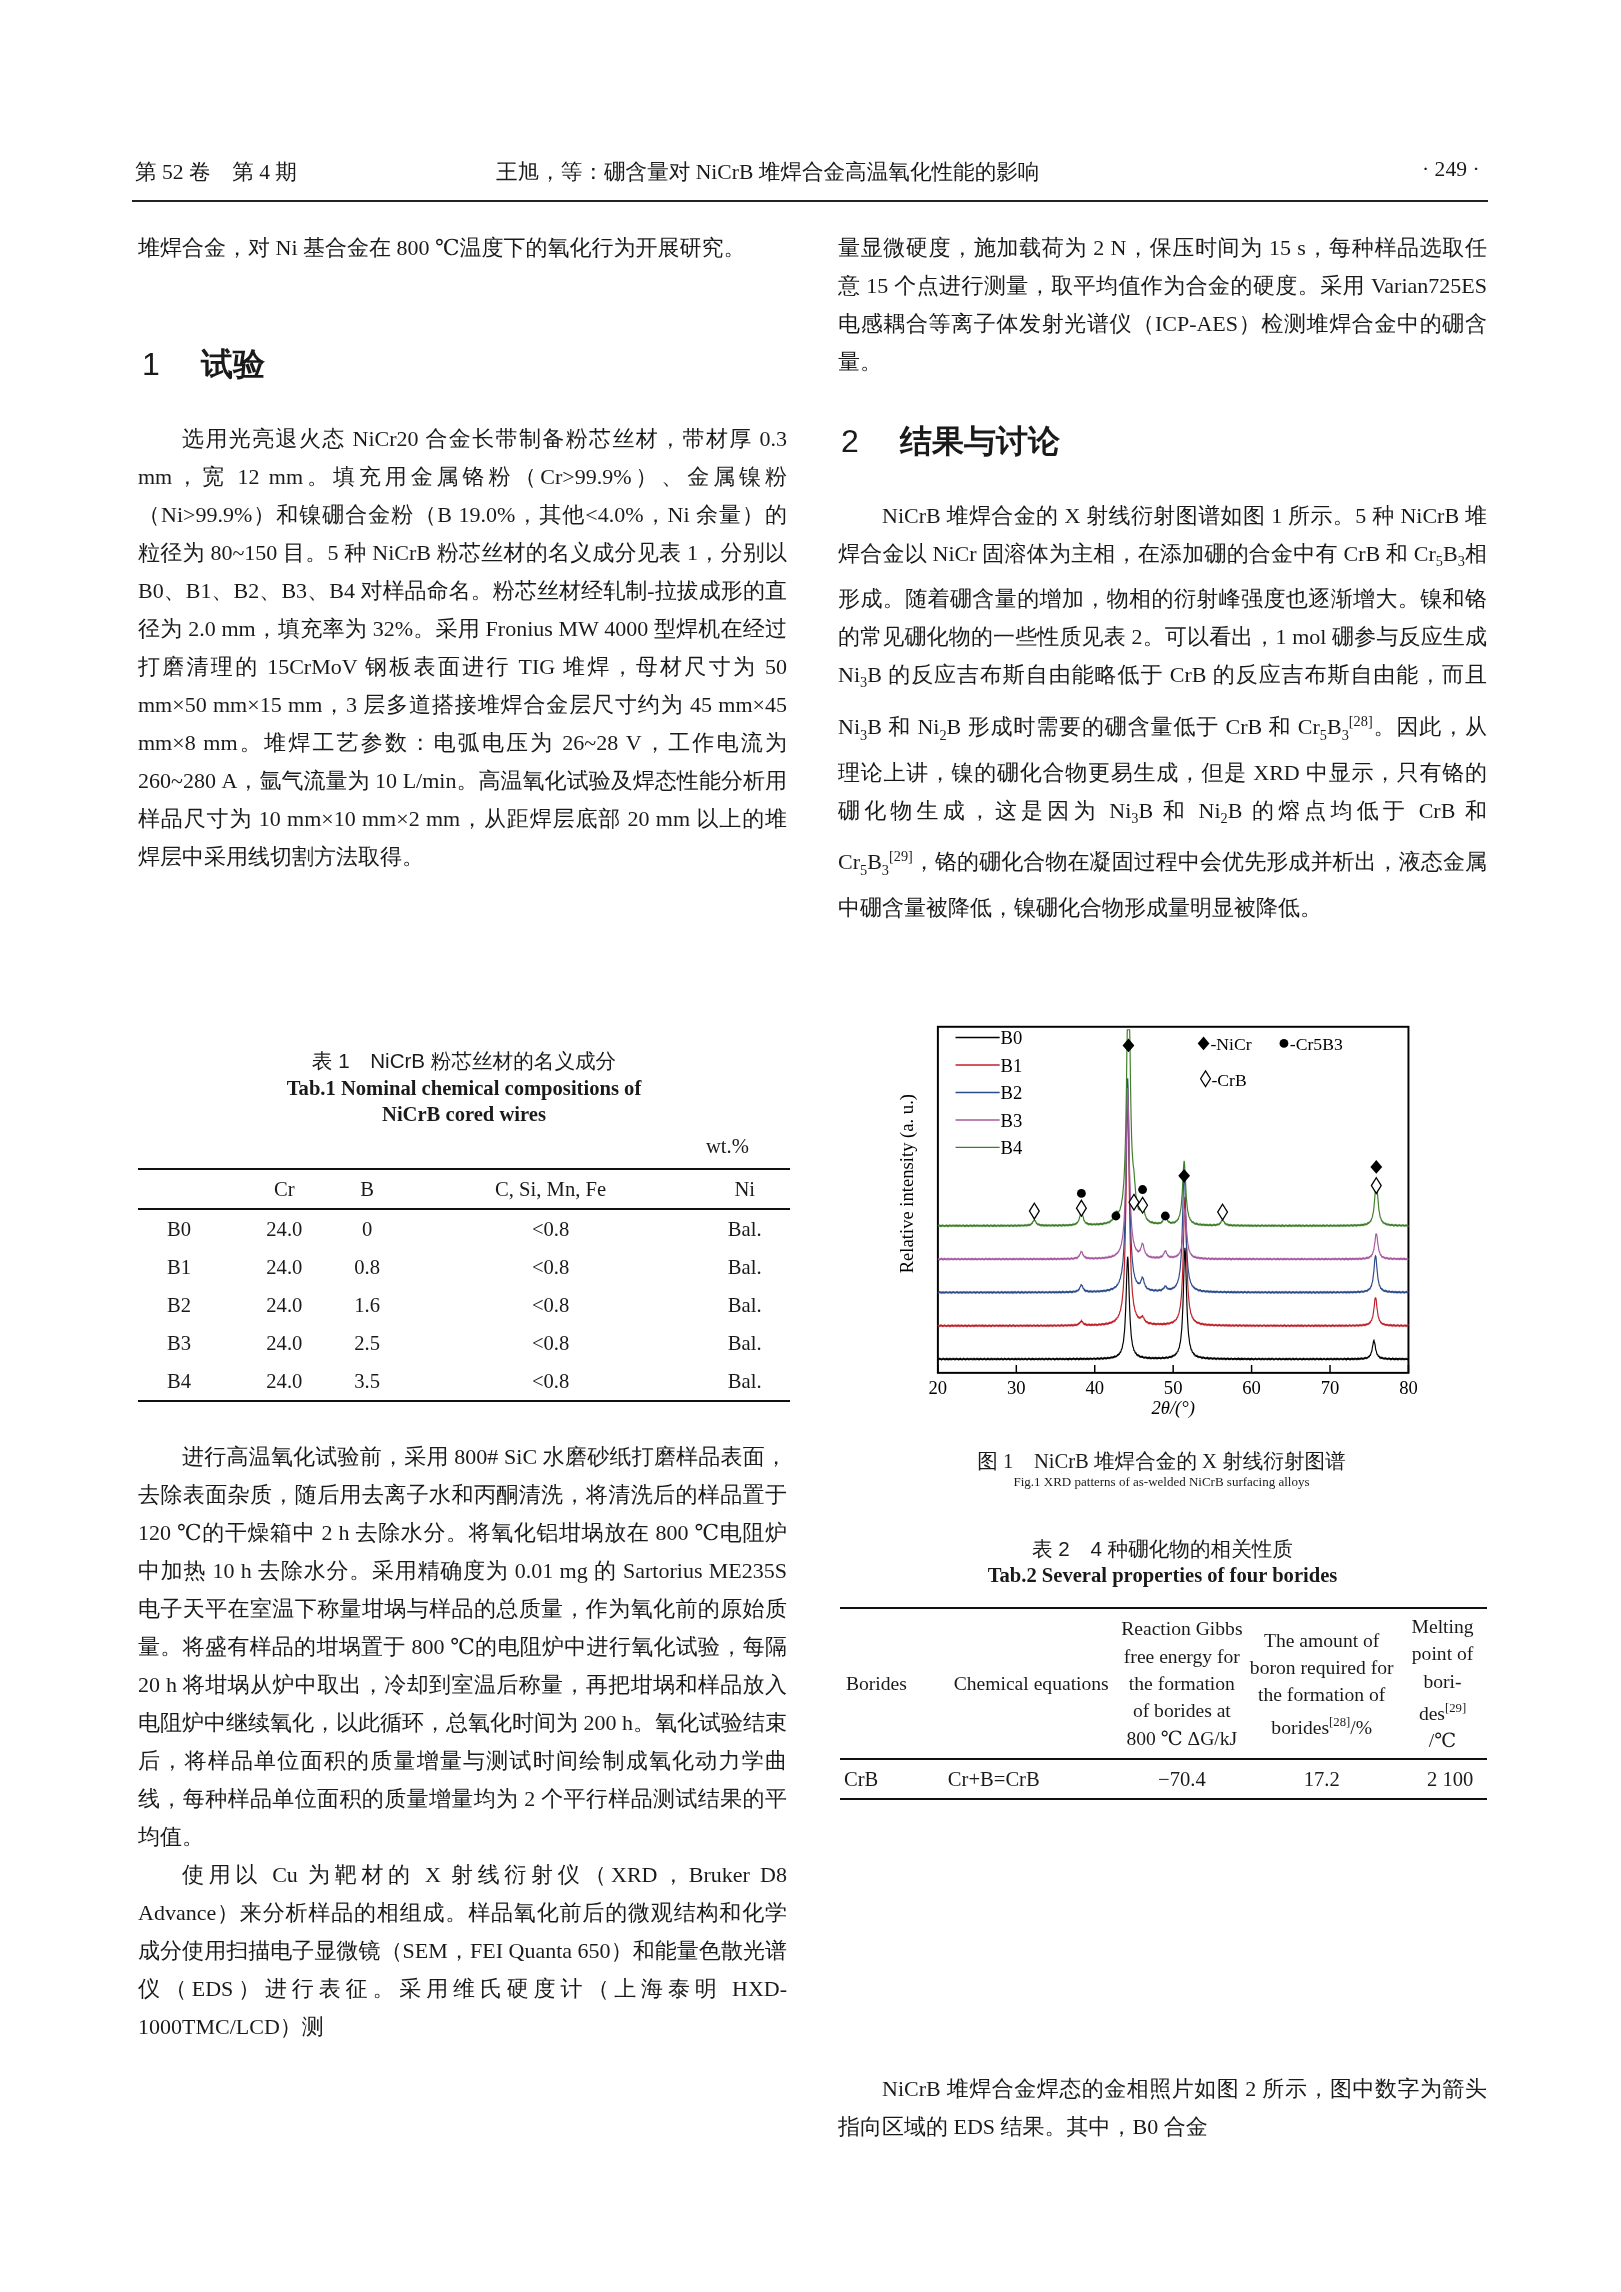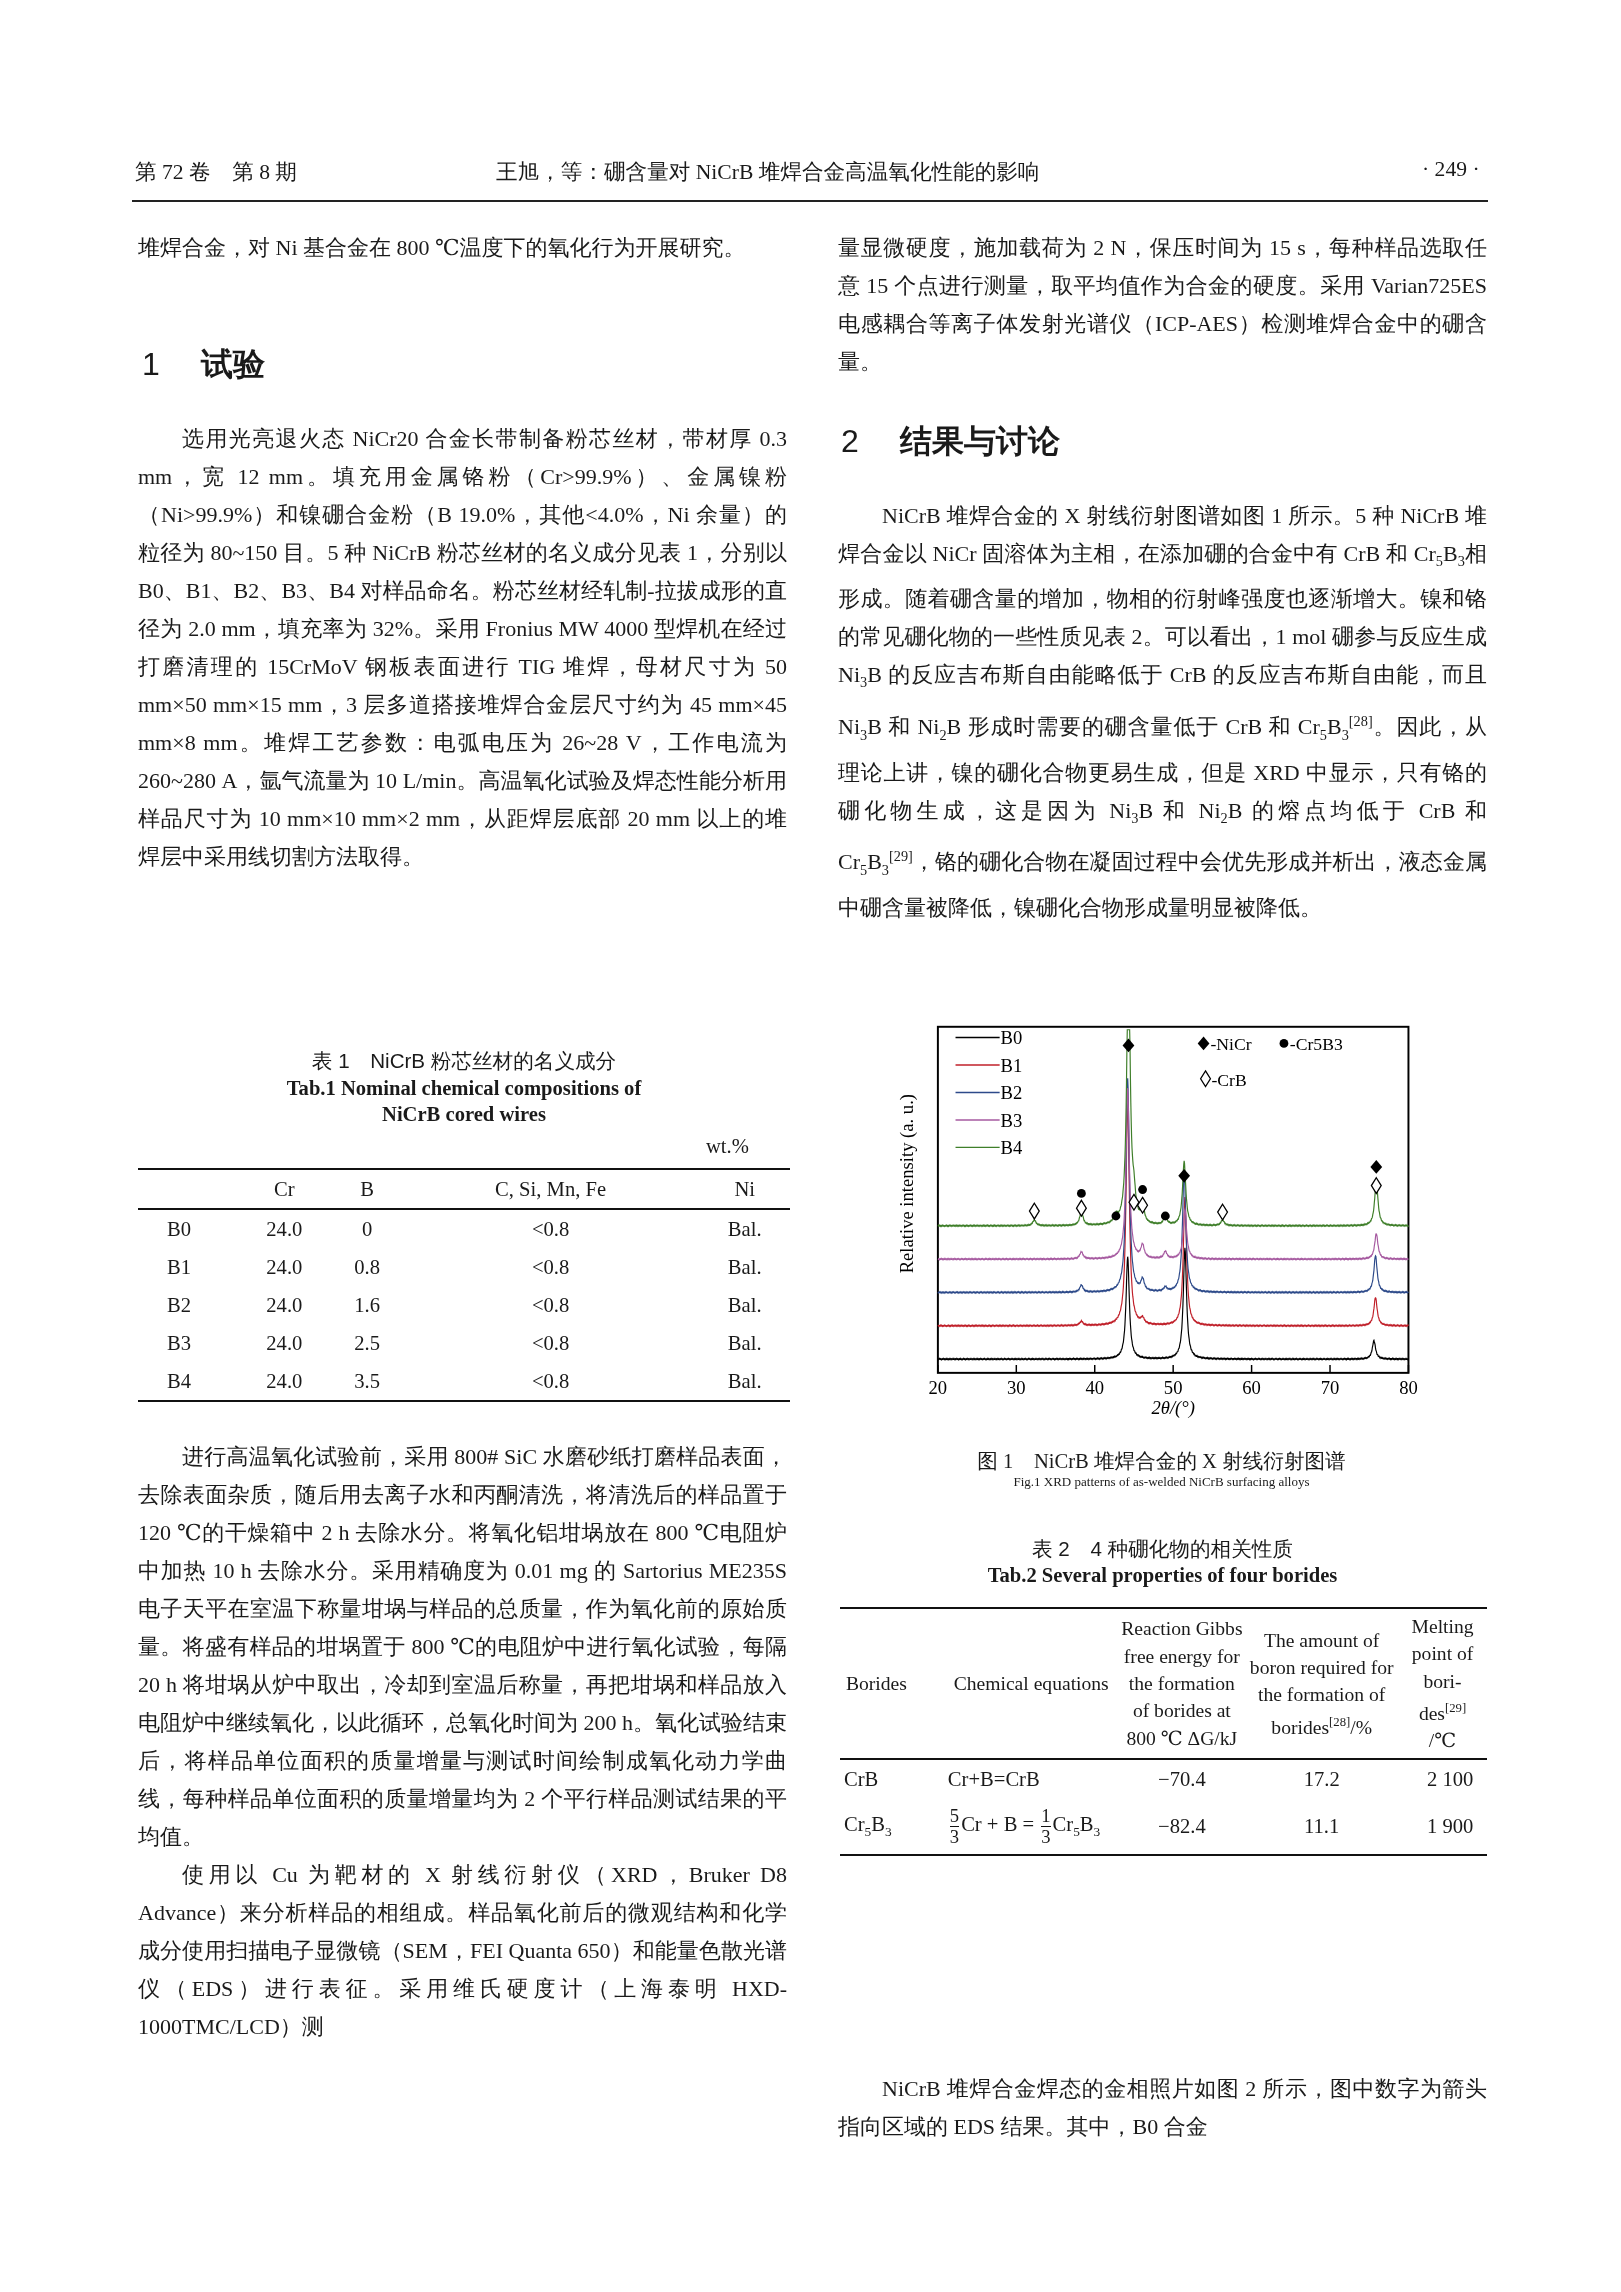--- a/index.html
+++ b/index.html
@@ -31,21 +31,21 @@
   .t2 td.r { text-align:right; padding-right:13.7px; }
   .frac { display:inline-flex; flex-direction:column; vertical-align:middle; text-align:center; line-height:19.6px; font-size:18.6px; margin:0 2px; }
   .frac span:first-child { border-bottom:1px solid #111; }
   sub, sup { font-size:0.65em; }
   .chart { position:absolute; left:882px; top:1010px; width:549px; height:412px; }
   .chart svg text { font-family:"Liberation Serif","DejaVu Serif",serif; }
 </style>
 </head>
 <body>
 
-<div class="abs hdr" style="left:135px;">第 72 卷　第 8 期</div>
+<div class="abs hdr" style="left:135px;">第 52 卷　第 4 期</div>
 <div class="abs hdr" style="left:496px;">王旭，等：硼含量对 NiCrB 堆焊合金高温氧化性能的影响</div>
 <div class="abs hdr" style="left:1422px;">· 249 ·</div>
 <div class="abs rule"></div>
 
 <div class="col" style="left:138px; top:229px;">
   <p>堆焊合金，对 Ni 基合金在 800 ℃温度下的氧化行为开展研究。</p>
 </div>
 <div class="sec" style="left:142px; top:343px;">
   <span class="num">1</span><span>试验</span>
 </div>
@@ -194,32 +194,19 @@
     </tr>
   </thead>
   <tbody>
     <tr>
       <td>CrB</td>
       <td>Cr+B=CrB</td>
       <td class="c">−70.4</td>
       <td class="c">17.2</td>
       <td class="r">2 100</td>
     </tr>
-    <tr style="height:57px;">
-      <td>Cr<sub>5</sub>B<sub>3</sub></td>
-      <td><span class="frac">
-            <span>5</span>
-            <span>3</span>
-          </span>Cr + B = <span class="frac">
-            <span>1</span>
-            <span>3</span>
-          </span>Cr<sub>5</sub>B<sub>3</sub></td>
-      <td class="c">−82.4</td>
-      <td class="c">11.1</td>
-      <td class="r">1 900</td>
-    </tr>
   </tbody>
 </table>
 
 <div class="col" style="left:838px; top:2070px;">
   <p class="ind">NiCrB 堆焊合金焊态的金相照片如图 2 所示，图中数字为箭头指向区域的 EDS 结果。其中，B0 合金</p>
 </div>
 
 
 </body></html>

